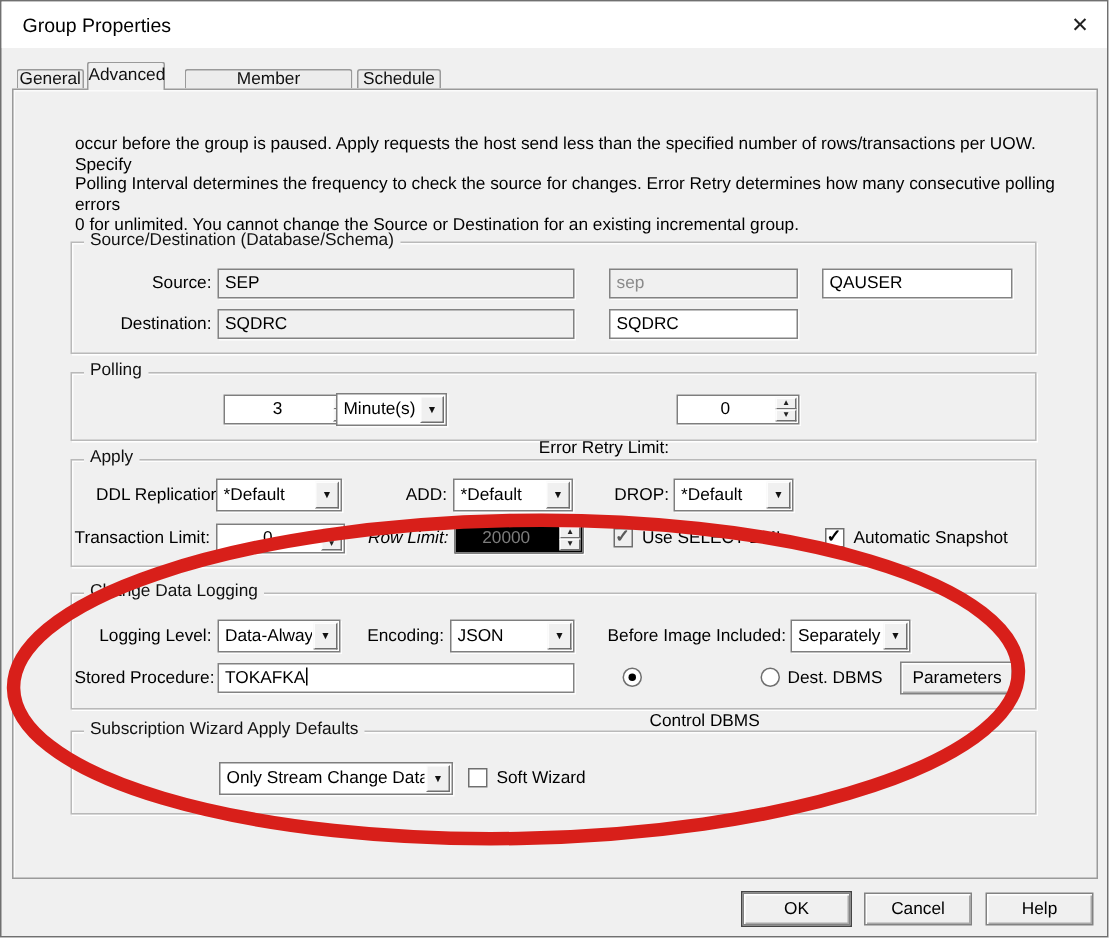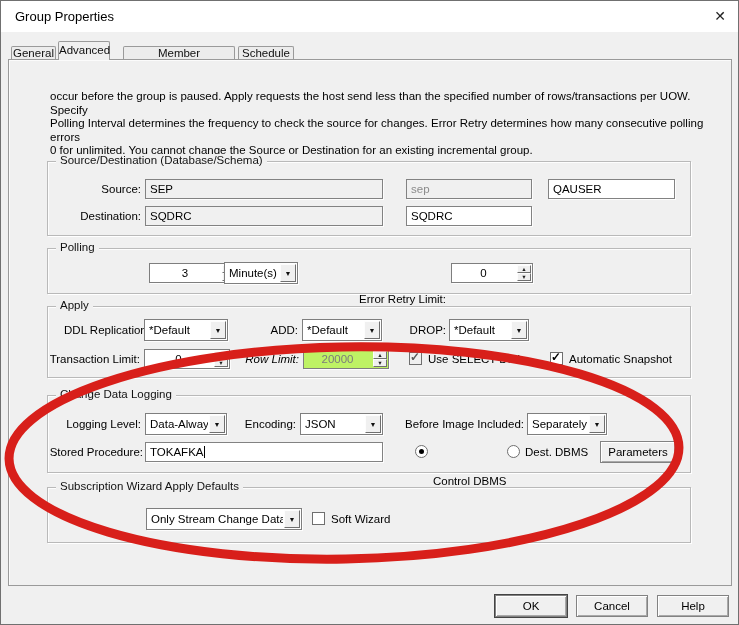--- a/index.html
+++ b/index.html
@@ -44,21 +44,21 @@
                  border:1px solid; border-color:#fdfdfd #6f6f6f #6f6f6f #fdfdfd; text-align:center; cursor:pointer; }
   .combo .cbtn span { font-size:7px; line-height:17px; color:#111; }
   
   .spin { position:absolute; height:20px; background:#fff; border:1px solid #7e7e7e; box-shadow:1px 1px 0 #fdfdfd; }
   .spin .sval { position:absolute; left:0; right:17px; top:0; bottom:0; text-align:center; line-height:18px; color:#000; }
   .spin .sbtns { position:absolute; right:0px; top:0px; bottom:0px; width:16px; }
   .spin .sbtn { position:absolute; left:1px; right:1px; height:8px; background:#f0f0f0;
                 border:1px solid; border-color:#fdfdfd #6f6f6f #6f6f6f #fdfdfd; text-align:center; cursor:pointer; }
   .spin .sbtn.up { top:1px; } .spin .sbtn.dn { bottom:1px; }
   .spin .sbtn span { display:block; font-size:5.5px; line-height:6px; color:#222; }
-  .spin.dis { background:#bef264; } .spin.dis .sval { color:#7c7c7c; }
+  .spin.dis { background:#000000; } .spin.dis .sval { color:#7c7c7c; }
   
   .chk { position:absolute; width:13px; height:13px; background:#fff; border:1px solid #6f6f6f; cursor:pointer; }
   .chk .mark { position:absolute; left:0px; top:-3px; font-size:12px; font-weight:bold; color:#000; }
   .chk.dis { background:#efefef; cursor:default; } .chk.dis .mark { color:#5a5a5a; }
   .radio { position:absolute; width:13px; height:13px; border-radius:50%; background:#fff; border:1px solid #6f6f6f; cursor:pointer; }
   .radio.sel::after { content:""; position:absolute; left:3px; top:3px; width:5px; height:5px; border-radius:50%; background:#000; }
   .chklbl { position:absolute; line-height:14px; color:#000; white-space:nowrap; }
   
   .btn { position:absolute; height:22px; background:#f0f0f0; border:1px solid #828282;
          box-shadow:inset 1px 1px 0 #ffffff, inset -1px -1px 0 #a9a9a9; text-align:center;

